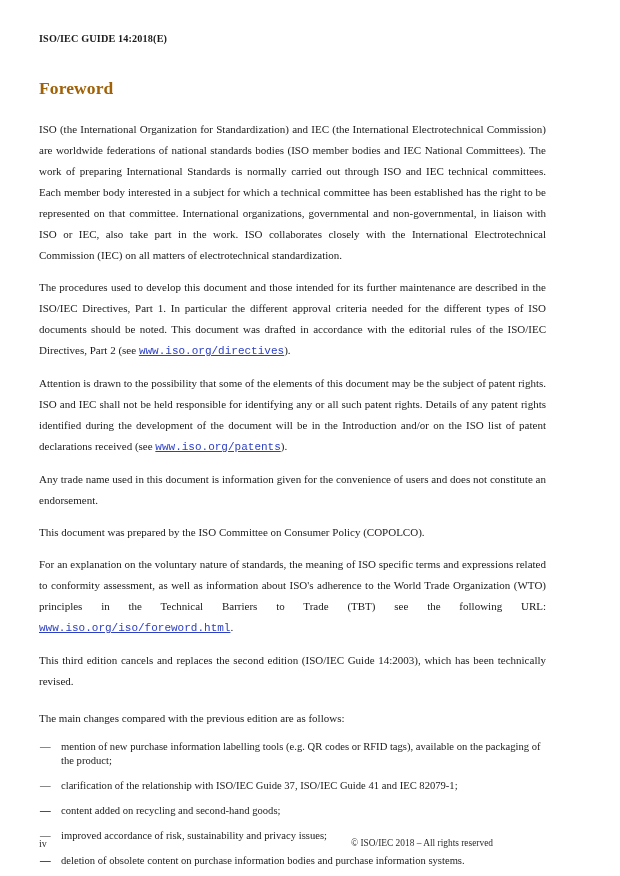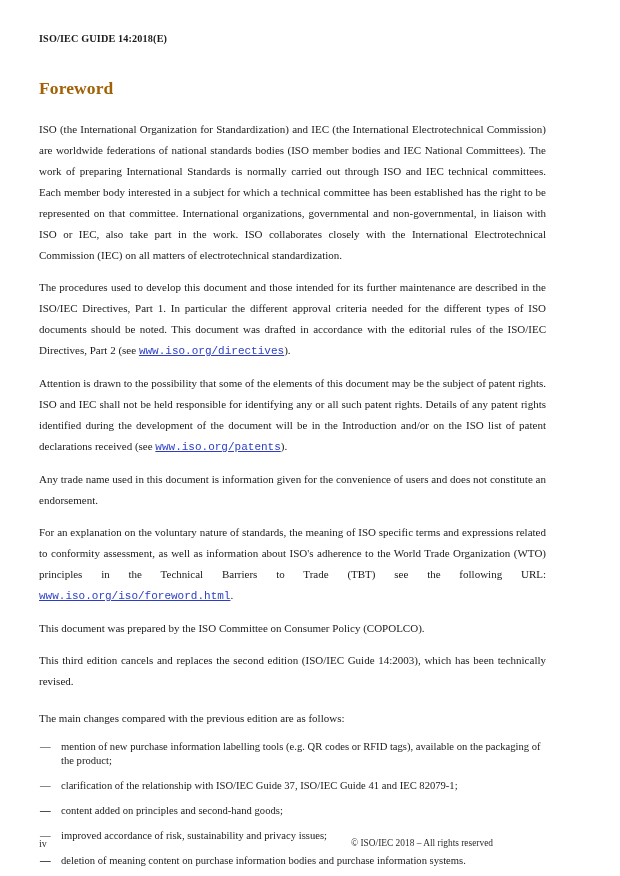--- a/index.html
+++ b/index.html
@@ -137,28 +137,28 @@
 
     <p class="para">
       <span>Attention is drawn to the possibility that some of the elements of this document may be the subject of patent rights. ISO and IEC shall not be held responsible for identifying any or all such patent rights. Details of any patent rights identified during the development of the document will be in the Introduction and/or on the ISO list of patent declarations received (see </span><a class="doc-link" href="#">www.iso.org/patents</a><span>).</span>
     </p>
 
     <p class="para">
       <span>Any trade name used in this document is information given for the convenience of users and does not constitute an endorsement.</span>
     </p>
 
     <p class="para">
+      <span>This document was prepared by the ISO Committee on Consumer Policy (COPOLCO).</span>
+    </p>
+
+    <p class="para">
       <span>For an explanation on the voluntary nature of standards, the meaning of ISO specific terms and expressions related to conformity assessment, as well as information about ISO's adherence to the World Trade Organization (WTO) principles in the Technical Barriers to Trade (TBT) see the following URL: </span><a class="doc-link" href="#">www.iso.org/iso/foreword.html</a><span>.</span>
     </p>
 
     <p class="para">
-      <span>This document was prepared by the ISO Committee on Consumer Policy (COPOLCO).</span>
-    </p>
-
-    <p class="para">
       <span>This third edition cancels and replaces the second edition (ISO/IEC Guide 14:2003), which has been technically revised.</span>
     </p>
 
     <p class="para">
       <span>The main changes compared with the previous edition are as follows:</span>
     </p>
 
     <ul class="dash-list">
       <li>
         <span class="dash">—</span>
@@ -166,32 +166,32 @@
       </li>
       <li>
         <span class="dash">—</span>
         <span>clarification of the relationship with ISO/IEC Guide 37, ISO/IEC Guide 41 and IEC 82079-1;</span>
       </li>
       <li>
         <span class="dash">—</span>
       </li>
       <li>
         <span class="dash">—</span>
-        <span>content added on principles and second-hand goods;</span>
+        <span>content added on recycling and second-hand goods;</span>
       </li>
       <li>
         <span class="dash">—</span>
         <span>improved accordance of risk, sustainability and privacy issues;</span>
       </li>
       <li>
         <span class="dash">—</span>
       </li>
       <li>
         <span class="dash">—</span>
-        <span>deletion of meaning content on purchase information bodies and purchase information systems.</span>
+        <span>deletion of obsolete content on purchase information bodies and purchase information systems.</span>
       </li>
     </ul>
 
   </div>
 
   <div class="doc-footer">
     <span class="footer-page-number">iv</span>
     <span class="footer-copyright">© ISO/IEC 2018 – All rights reserved</span>
   </div>
 

